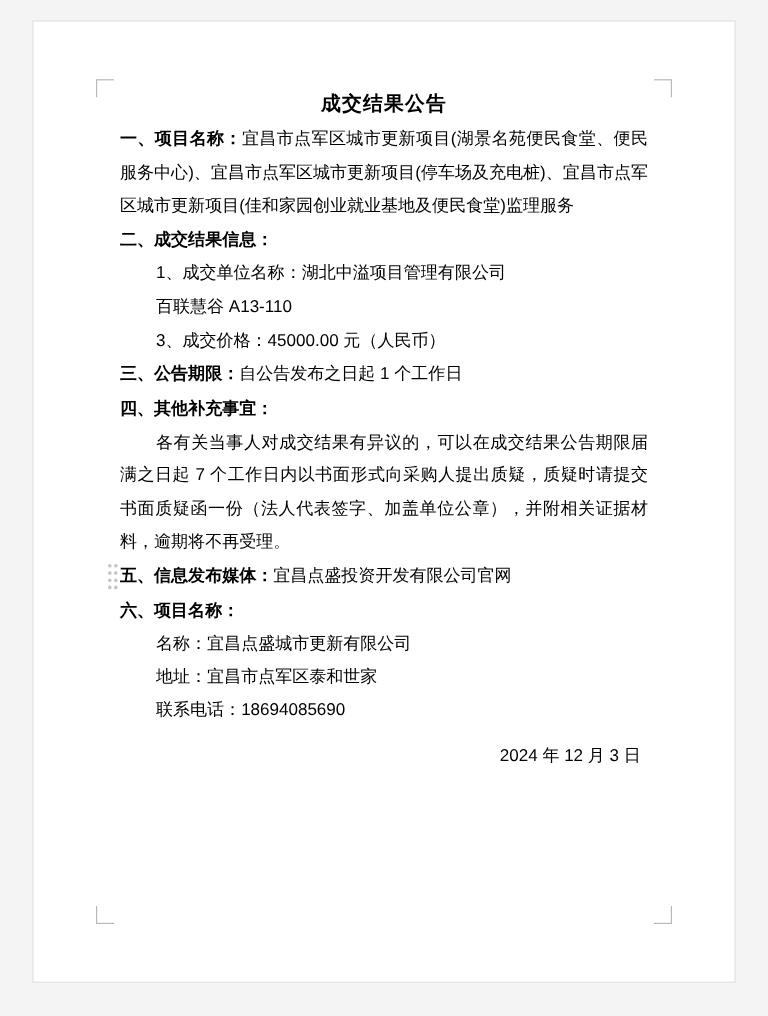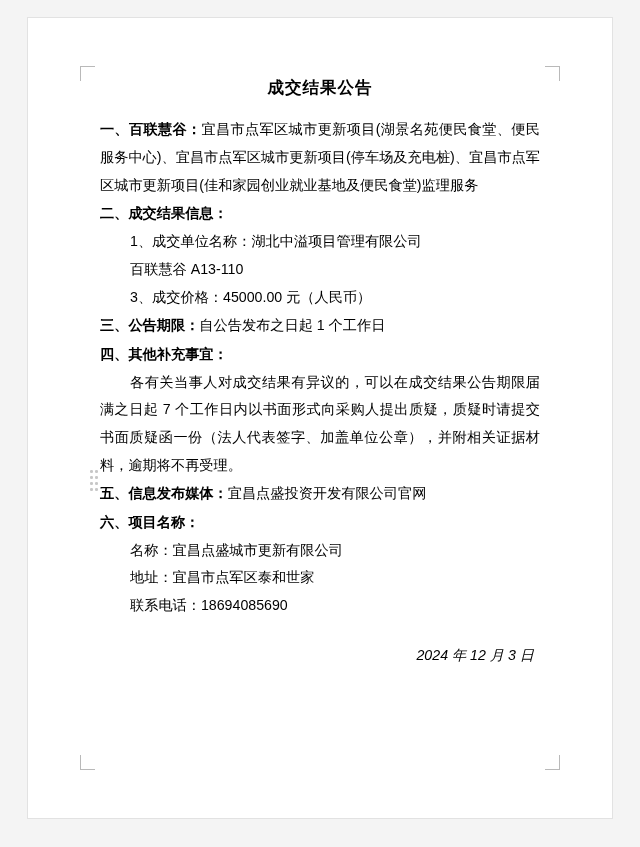--- a/index.html
+++ b/index.html
@@ -50,45 +50,44 @@
     color: #000;
     font-size: 14.2px;
     line-height: 1.95;
     font-family: "Liberation Sans", sans-serif;
   }
   .doc-title {
     text-align: center;
     font-weight: bold;
     font-size: 16.5px;
     letter-spacing: 1px;
-    margin-bottom: 16px;
+    margin-bottom: 3px;
     line-height: 1.6;
   }
   .para {
     text-align: justify;
     text-justify: inter-ideograph;
     margin: 0;
   }
   .lead {
     font-weight: bold;
   }
   .sec {
     margin-top: 1px;
   }
   .indent1 {
     padding-left: 30px;
   }
   .indent-first {
     text-indent: 30px;
   }
   .sign-date {
-    margin-top: 22px;
+    margin-top: 10px;
     text-align: right;
     padding-right: 6px;
-    font-style: italic;
   }
   .handle {
     position: absolute;
     left: 62px;
     top: 452px;
     width: 9px;
     height: 22px;
     display: grid;
     grid-template-columns: 3px 3px;
     grid-template-rows: repeat(4, 4px);
@@ -122,21 +121,21 @@
         <i></i>
         <i></i>
         <i></i>
         <i></i>
     </div>
 
     <div class="content">
 
       <div class="doc-title">成交结果公告</div>
 
-      <p class="para sec"><span class="lead">一、百联慧谷：</span><span>宜昌市点军区城市更新项目(湖景名苑便民食堂、便民服务中心)、宜昌市点军区城市更新项目(停车场及充电桩)、宜昌市点军区城市更新项目(佳和家园创业就业基地及便民食堂)监理服务</span></p>
+      <p class="para sec"><span class="lead">一、项目名称：</span><span>宜昌市点军区城市更新项目(湖景名苑便民食堂、便民服务中心)、宜昌市点军区城市更新项目(停车场及充电桩)、宜昌市点军区城市更新项目(佳和家园创业就业基地及便民食堂)监理服务</span></p>
 
       <p class="para sec"><span class="lead">二、成交结果信息：</span></p>
       <p class="para indent1">1、成交单位名称：湖北中溢项目管理有限公司</p>
       <p class="para indent1">百联慧谷 A13-110</p>
       <p class="para indent1">3、成交价格：45000.00 元（人民币）</p>
 
       <p class="para sec"><span class="lead">三、公告期限：</span><span>自公告发布之日起 1 个工作日</span></p>
 
       <p class="para sec"><span class="lead">四、其他补充事宜：</span></p>
       <p class="para indent-first">各有关当事人对成交结果有异议的，可以在成交结果公告期限届满之日起 7 个工作日内以书面形式向采购人提出质疑，质疑时请提交书面质疑函一份（法人代表签字、加盖单位公章），并附相关证据材料，逾期将不再受理。</p>

